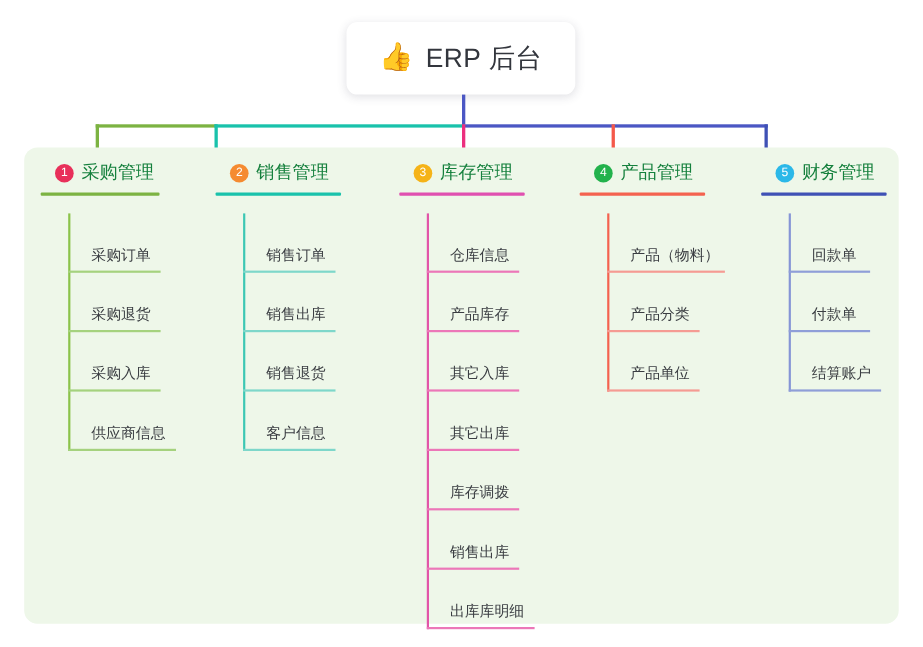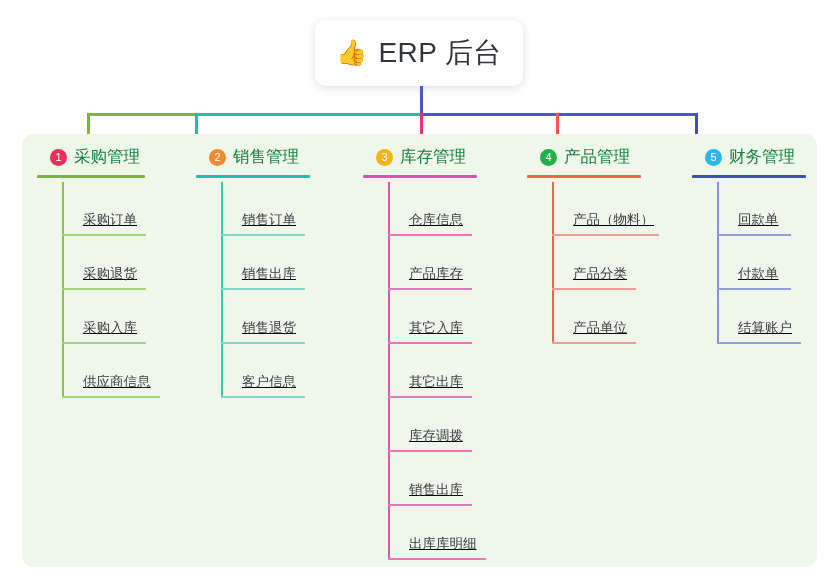--- a/index.html
+++ b/index.html
@@ -33,21 +33,21 @@
     align-items: center;
     justify-content: center;
     gap: 11px;
   }
   .root-thumb {
     font-size: 25px;
     line-height: 1;
     transform: translateY(-1px);
   }
   .root-title {
-    font-size: 28px;
+    font-size: 24px;
     color: #33363d;
     letter-spacing: 0.4px;
     white-space: nowrap;
   }
 
   
   .conn {
     position: absolute;
   }
 
@@ -93,22 +93,21 @@
   .col-rule {
     height: 3px;
     margin-top: 5px;
     border-radius: 1px;
   }
 
   
   .leaves {
     position: relative;
     padding-left: 25px;
-    margin-top: 4px;
-    text-decoration: underline;
+    margin-top: 16px;
   }
   .spine {
     position: absolute;
     left: 25px;
     top: 0;
     width: 2px;
   }
   .leaf {
     position: relative;
     height: 54px;

